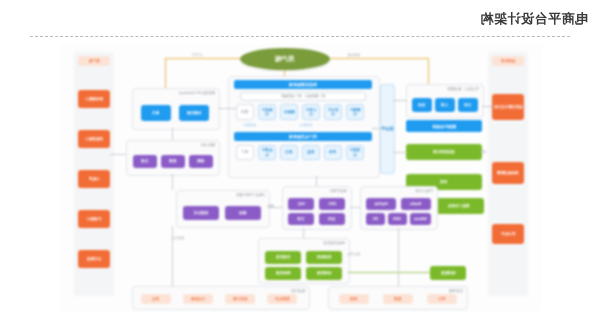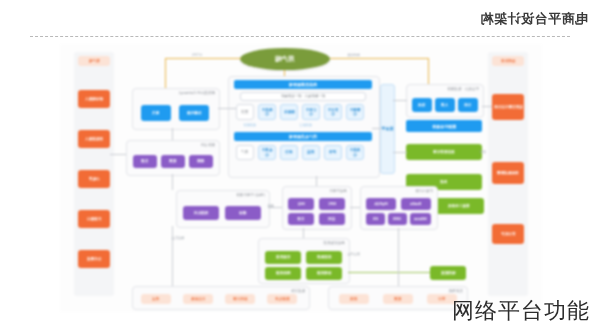--- a/index.html
+++ b/index.html
@@ -369,14 +369,13 @@
     <div class="edge h" style="left:50px;top:110px;width:16px;"></div>
     <div class="edge h" style="left:422px;top:62px;width:10px;"></div>
 
     <div class="elabel" style="left:214px;top:160px;">调用</div>
     <div class="elabel" style="left:300px;top:208px;">异步消息</div>
     <div class="elabel" style="left:124px;top:192px;">数据同步</div>
     <div class="elabel" style="left:426px;top:106px;">读写</div>
 
   </div>
 
-  <div class="caption">网络平台功能</div>
 </div>
 
 </body></html>

